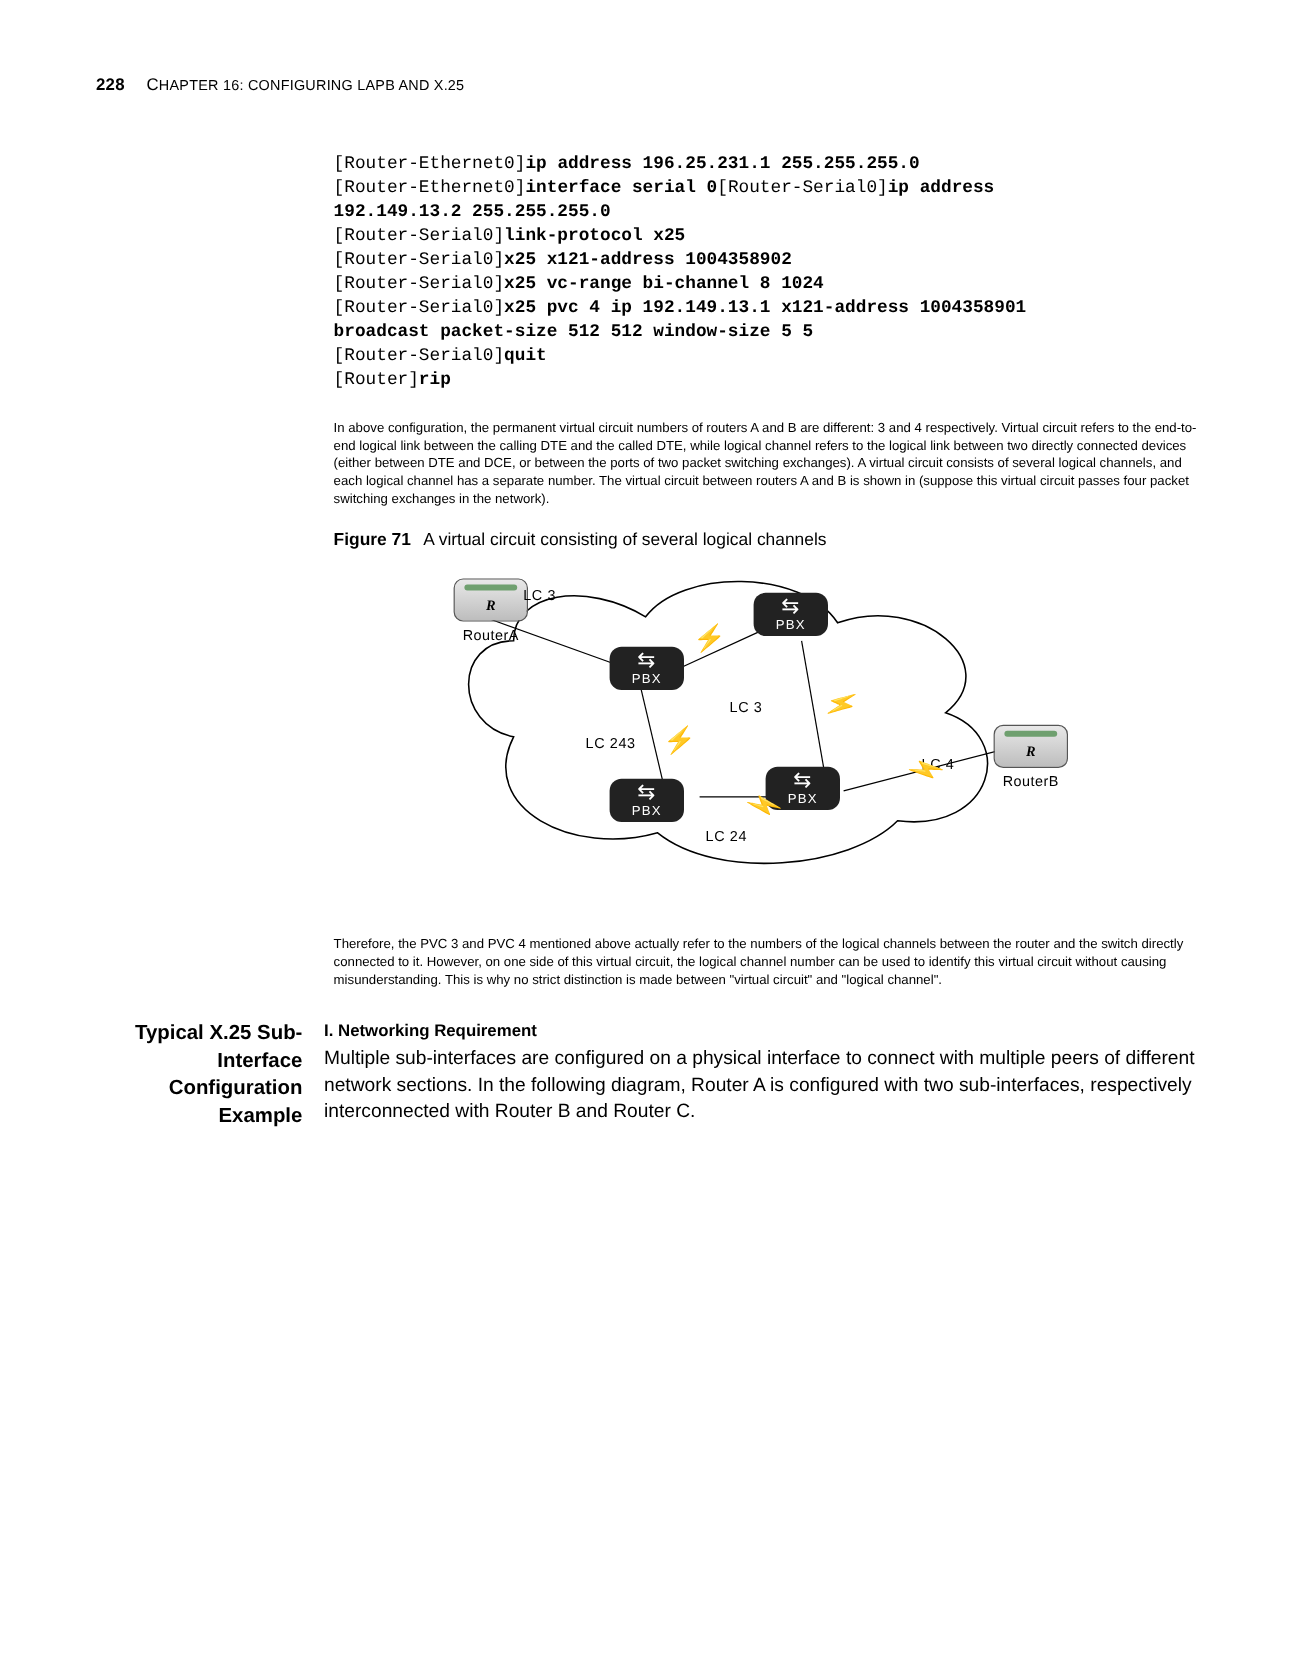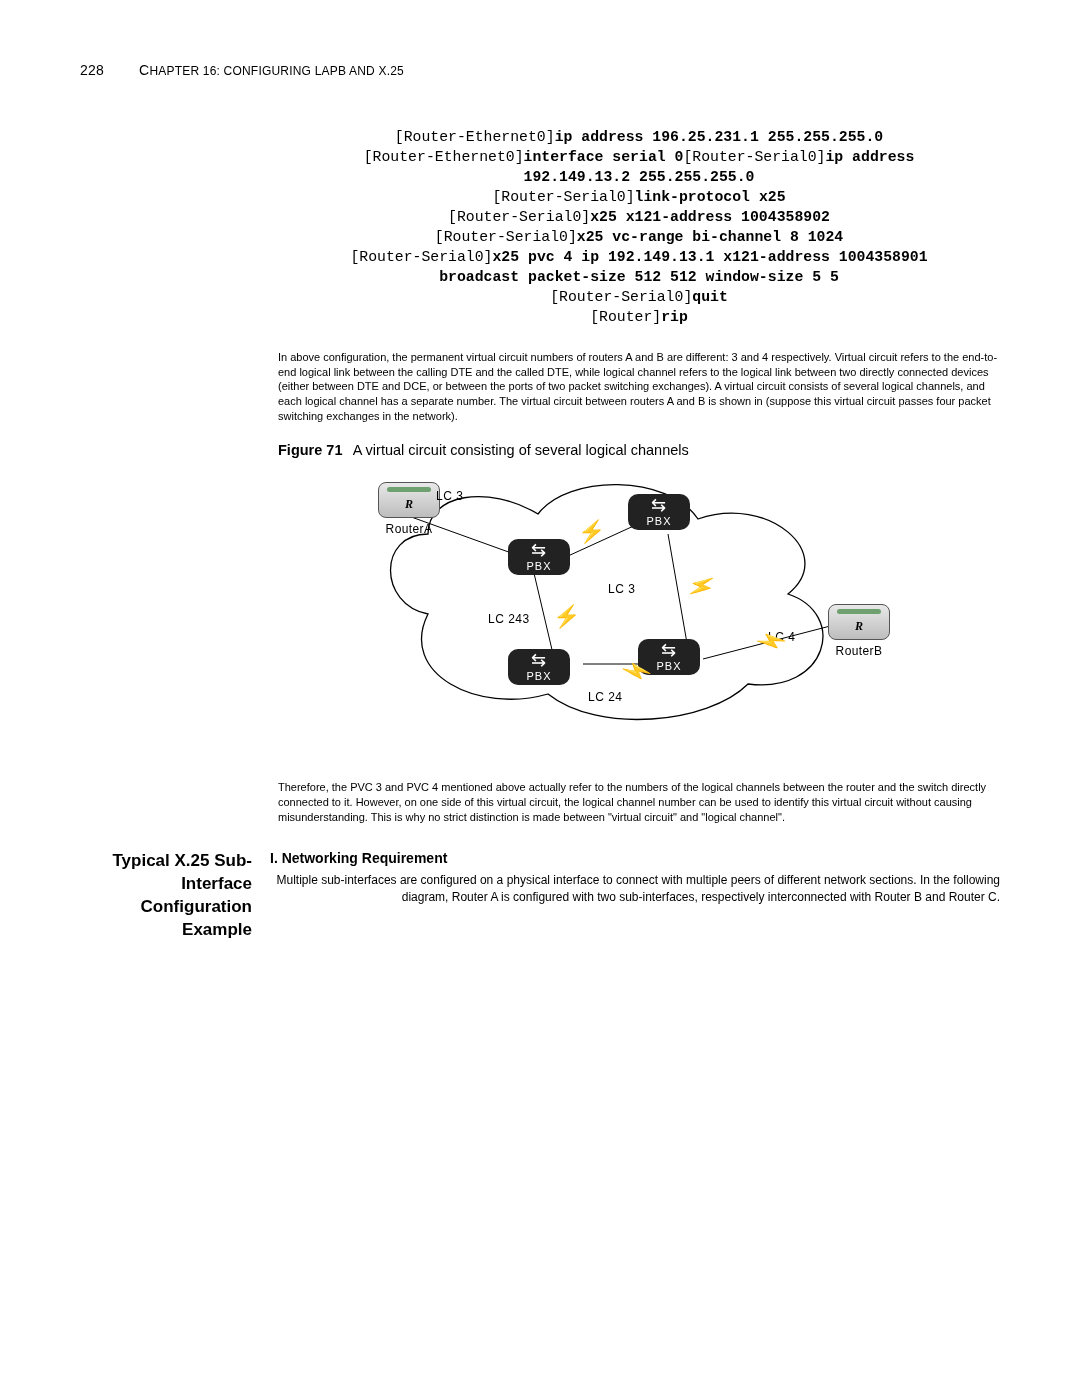--- a/index.html
+++ b/index.html
@@ -12,32 +12,31 @@
   }
   .page {
     padding: 62px 80px 60px 80px;
     box-sizing: border-box;
   }
   .header-line {
     font-size: 14px;
     letter-spacing: 0.2px;
     margin-bottom: 50px;
   }
-  .header-line .pagenum { font-weight: normal; margin-right: 31px; }
+  .header-line .pagenum { font-weight: bold; margin-right: 14px; }
   .header-chapter { font-variant: small-caps; text-align: right; }
   .content-indent {
     margin-left: 198px;
   }
   pre.code {
     font-family: "Courier New", Courier, monospace;
     font-size: 14.8px;
     line-height: 1.35;
     white-space: pre;
     margin: 0 0 22px 0;
-    text-align: center;
   }
   pre.code b { font-weight: bold; }
   p.body {
     font-size: 11px;
     line-height: 1.35;
     margin: 12px 0 18px 0;
   }
   .figcaption-row { font-size: 14.5px; margin: 10px 0 6px 0; }
   .figcaption-row b { font-weight: bold; margin-right: 7px; }
   .figure-frame {
@@ -50,21 +49,21 @@
     flex: 0 0 190px;
     text-align: right;
     font-weight: bold;
     font-size: 17px;
     line-height: 1.35;
     padding-right: 18px;
     box-sizing: border-box;
   }
   .side-body { flex: 1; }
   .side-body .sub-head { font-weight: bold; font-size: 14px; margin: 0 0 6px 0; }
-  .side-body p { font-size: 12px; line-height: 1.35; margin: 0; text-align: right; }
+  .side-body p { font-size: 16px; line-height: 1.35; margin: 0; }
 
   
   .diagram { position: relative; width: 560px; height: 280px; }
   .cloud-svg { position: absolute; left: 40px; top: 0; }
   .device { position: absolute; text-align: center; }
   .router-box {
     width: 60px; height: 34px; border: 1.5px solid #555; border-radius: 8px;
     background: linear-gradient(#e8e8e8,#bdbdbd);
     position: relative;
   }

